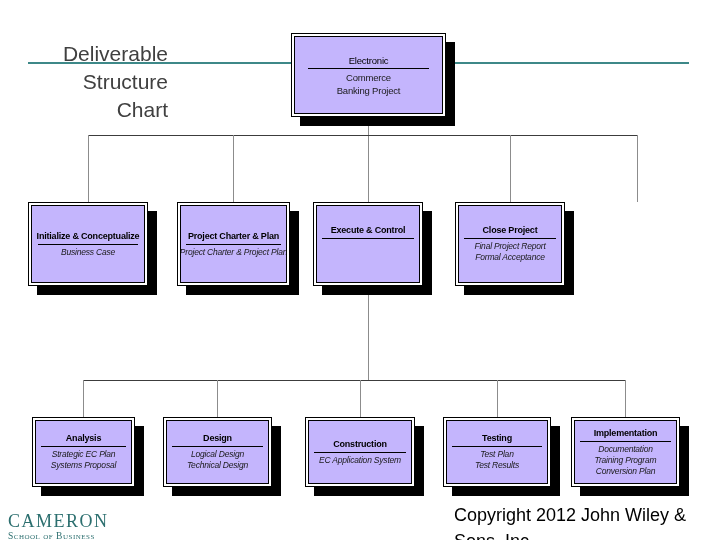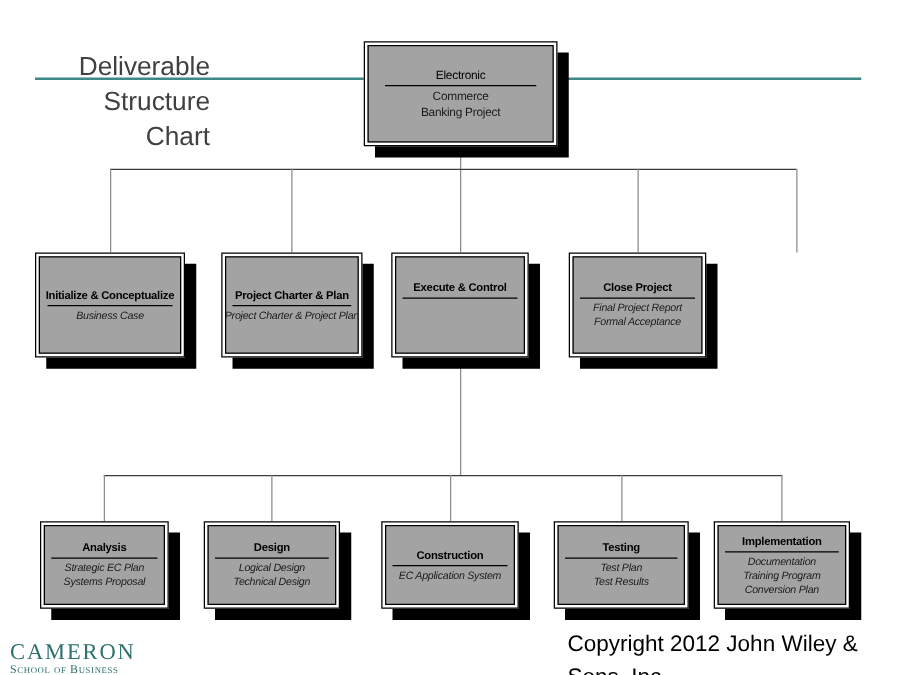--- a/index.html
+++ b/index.html
@@ -16,21 +16,21 @@
           background:#3d8888; z-index:1; }
 
   
   .conn { position:absolute; z-index:0; }
   .conn.h { height:1px; background:#3c3c3c; }
   .conn.v { width:1px; background:#8c8c8c; }
 
   
   .node { position:absolute; z-index:2; background:#fff; border:1px solid #000;
           padding:2px; box-shadow:9px 9px 0 0 #000; }
-  .node-inner { width:100%; height:100%; border:1px solid #000; background:#a3a3a3;
+  .node-inner { width:100%; height:100%; border:1px solid #000; background:#c4b5fd;
                 display:flex; flex-direction:column; justify-content:center;
                 align-items:center; text-align:center; overflow:hidden; }
   .node-heading { font-weight:bold; font-size:9px; line-height:11px;
                   letter-spacing:-0.2px; color:#000; white-space:nowrap; }
   .node-sep { height:1px; background:#000; width:90%; margin:2px auto; }
   .node-line { font-style:italic; font-size:8.5px; line-height:11px;
                letter-spacing:-0.2px; color:#1a1a1a; white-space:nowrap; }
   .node.root .node-heading { font-weight:normal; font-size:9.5px; line-height:13px; }
   .node.root .node-line { font-style:normal; font-size:9.5px; line-height:13px; }
   .node.root .node-sep { margin:1px auto 2px auto; width:82%; }

